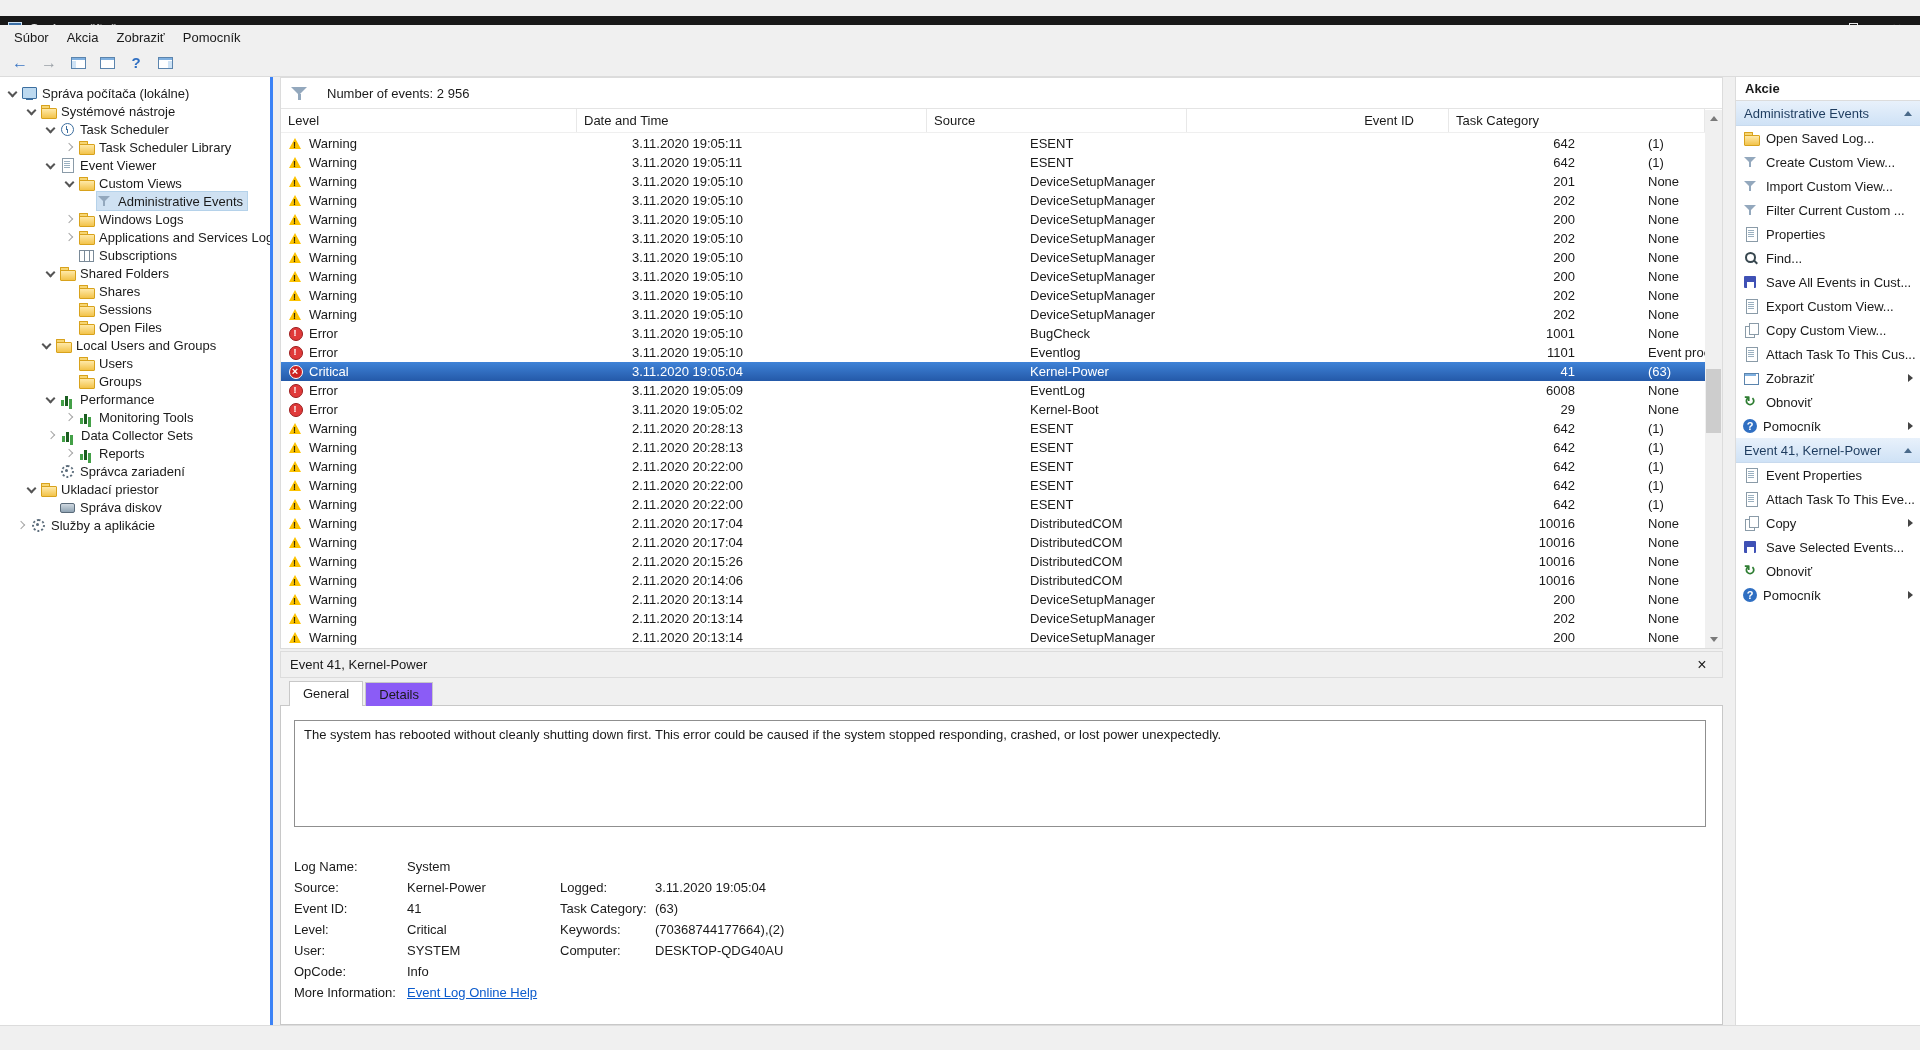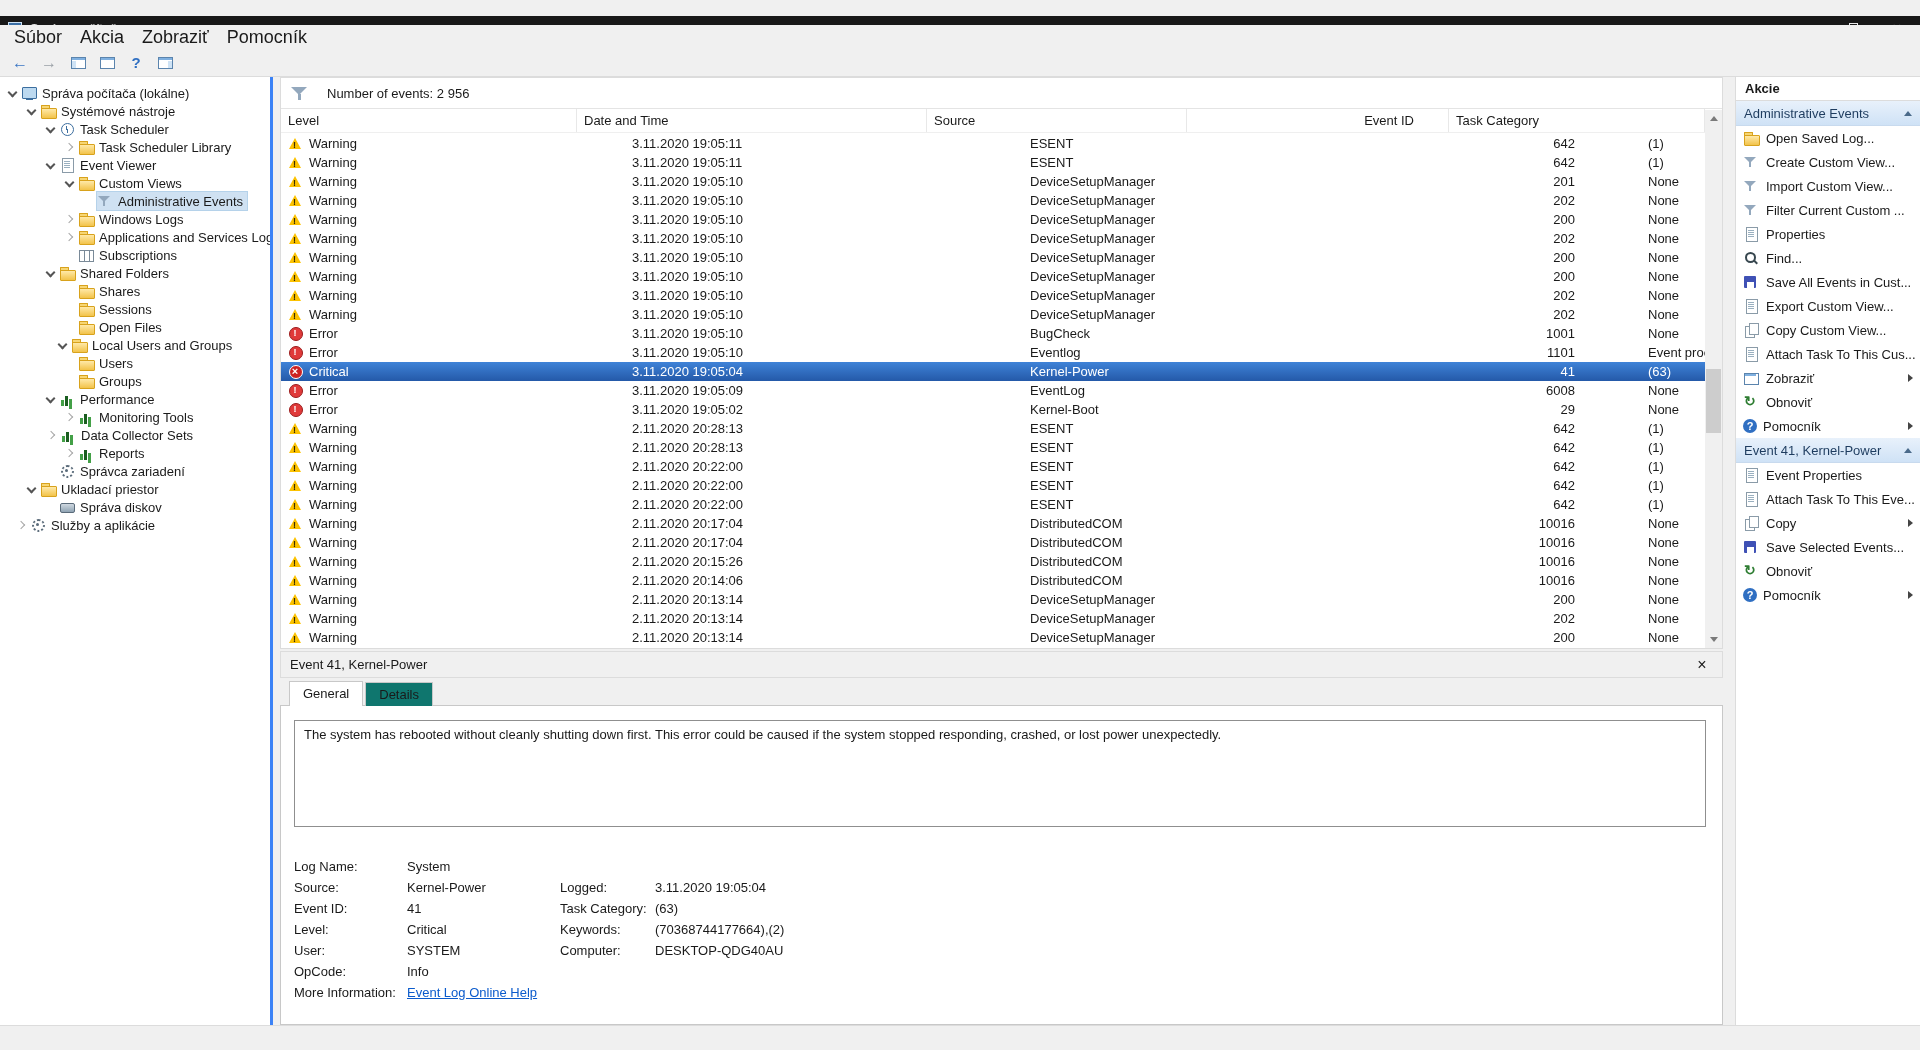--- a/index.html
+++ b/index.html
@@ -14,21 +14,21 @@
   .title-text { color:#e9e9e9; font-size:13px; }
   .caption-buttons { margin-left:auto; display:flex; height:25px; }
   .cap-btn { width:46px; height:25px; display:flex; align-items:center; justify-content:center; }
   .glyph-min { width:10px; height:1px; background:#e9e9e9; display:block; }
   .glyph-restore { position:relative; width:11px; height:11px; display:block; }
   .glyph-restore::before { content:""; position:absolute; left:3px; top:0; width:7px; height:7px; border:1px solid #e9e9e9; }
   .glyph-restore::after { content:""; position:absolute; left:0; top:3px; width:7px; height:7px; border:1px solid #e9e9e9; background:#181818; }
   .glyph-close::before { content:"×"; font-size:17px; color:#e9e9e9; line-height:1; }
 
   
-  #menubar { position:absolute; top:25px; left:0; right:0; height:24px; background:#f0f0f0; display:flex; align-items:center; padding-left:5px; font-size:18px; }
+  #menubar { position:absolute; top:25px; left:0; right:0; height:24px; background:#f0f0f0; display:flex; align-items:center; padding-left:5px; font-size:13px; }
   .menu-item { padding:0 9px; height:100%; display:flex; align-items:center; }
   #toolbar { position:absolute; top:49px; left:0; right:0; height:28px; background:#f0f0f0; border-bottom:1px solid #dcdcdc; display:flex; align-items:center; padding-left:7px; gap:3px; }
   .tb-btn { width:26px; height:23px; display:flex; align-items:center; justify-content:center; }
   .tb-back::before { content:"←"; color:#3a76c4; font-weight:bold; font-size:16px; }
   .tb-fwd::before { content:"→"; color:#9aa0a6; font-weight:bold; font-size:16px; }
   .tb-window { width:15px; height:12px; border:1px solid #5b84ad; background:#fff; position:relative; display:block; }
   .tb-window::before { content:""; position:absolute; left:0; top:0; width:13px; height:2px; background:#7fb0e0; }
   .tb-win-left::after { content:""; position:absolute; left:0; top:3px; width:4px; height:7px; background:#cfe3f5; }
   .tb-win-right::after { content:""; position:absolute; right:0; top:3px; width:4px; height:7px; background:#cfe3f5; }
   .tb-help::before { content:"?"; color:#2f6fc2; font-weight:bold; font-size:15px; }
@@ -109,21 +109,21 @@
   .vs-up::before { content:""; border-left:4px solid transparent; border-right:4px solid transparent; border-bottom:5px solid #7a7a7a; }
   .vs-down::before { content:""; border-left:4px solid transparent; border-right:4px solid transparent; border-top:5px solid #7a7a7a; }
   .vs-thumb { position:absolute; left:1px; top:259px; width:15px; height:64px; background:#cdcdcd; }
 
   
   #detail-panel { position:absolute; top:574px; left:0; right:0; bottom:0; }
   .dt-header { height:27px; background:#f0f0f0; border:1px solid #dcdcdc; display:flex; align-items:center; padding:0 9px; font-size:13px; position:relative; }
   .dt-close { position:absolute; right:10px; top:0; height:100%; width:20px; display:flex; align-items:center; justify-content:center; }
   .dt-close::before { content:"×"; font-size:16px; color:#1a1a1a; }
   .dt-tabs { position:absolute; top:27px; height:27px; left:0; right:0; display:flex; align-items:flex-end; padding-left:9px; }
-  .tab { padding:4px 13px; font-size:13px; border:1px solid #c8c8c8; border-bottom:none; background:#0f766e; margin-right:2px; position:relative; top:1px; z-index:2; }
+  .tab { padding:4px 13px; font-size:13px; border:1px solid #c8c8c8; border-bottom:none; background:#8b5cf6; margin-right:2px; position:relative; top:1px; z-index:2; }
   .tab.active { background:#fff; padding-bottom:5px; z-index:3; }
   .dt-content { position:absolute; top:54px; bottom:0; left:0; right:0; background:#fff; border:1px solid #c8c8c8; }
   .dt-desc { margin:14px 16px 4px 13px; height:107px; border:1px solid #8f8f8f; padding:5px 9px; font-size:13px; line-height:1.35; }
   .dt-fields { margin:29px 0 0 13px; display:grid; grid-template-columns:113px 153px 95px auto; font-size:13px; line-height:21px; }
   .field-link { color:#0b5bcc; text-decoration:underline; justify-self:start; }
 
   
   #actions-panel { position:absolute; left:1735px; top:0; right:0; bottom:0; background:#fff; border-left:1px solid #dcdcdc; font-size:13px; overflow:hidden; }
   .ap-title { height:24px; display:flex; align-items:center; padding-left:9px; font-weight:bold; border-bottom:1px solid #dcdcdc; }
   .ap-section-header { height:25px; display:flex; align-items:center; padding:0 8px; background:linear-gradient(#e8f1fb,#cfe2f6); color:#1e3c5f; border-bottom:1px solid #c8daee; }
@@ -275,21 +275,21 @@
             <span class="tree-label">Sessions</span>
           </span>
         </div>
         <div class="tree-row" style="padding-left: 61px;">
           <span class="exp "></span>
           <span class="tw">
             <span class="ti ti-folder"></span>
             <span class="tree-label">Open Files</span>
           </span>
         </div>
-        <div class="tree-row" style="padding-left: 54px;">
+        <div class="tree-row" style="padding-left: 38px;">
           <span class="exp exp-open"></span>
           <span class="tw">
             <span class="ti ti-folder"></span>
             <span class="tree-label">Local Users and Groups</span>
           </span>
         </div>
         <div class="tree-row" style="padding-left: 61px;">
           <span class="exp "></span>
           <span class="tw">
             <span class="ti ti-folder"></span>

